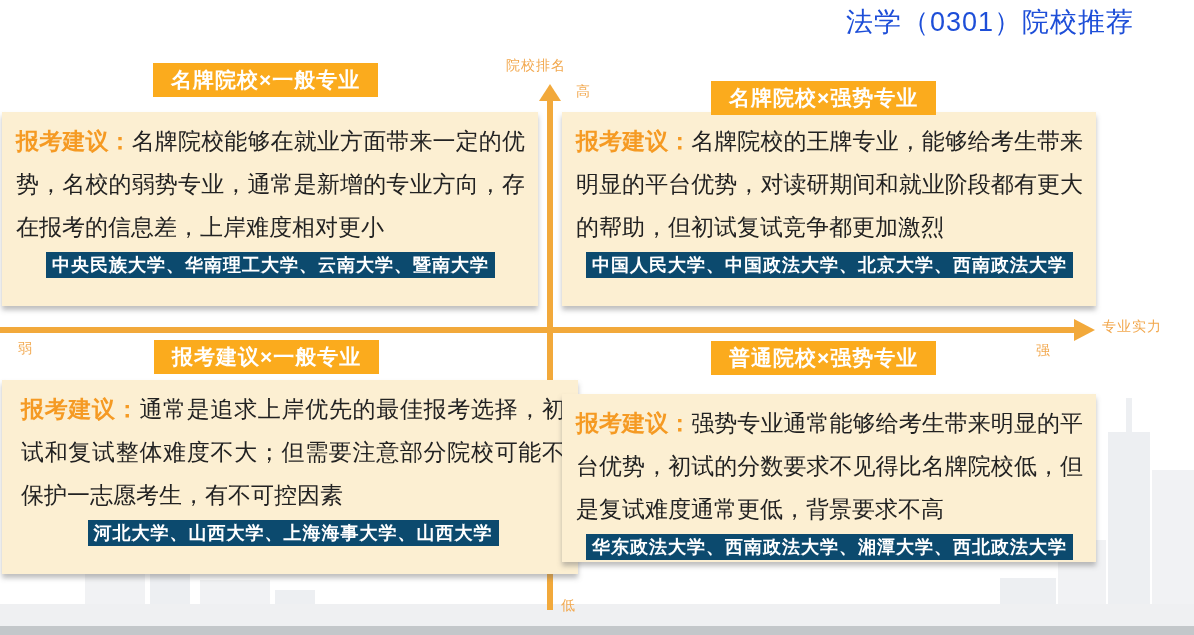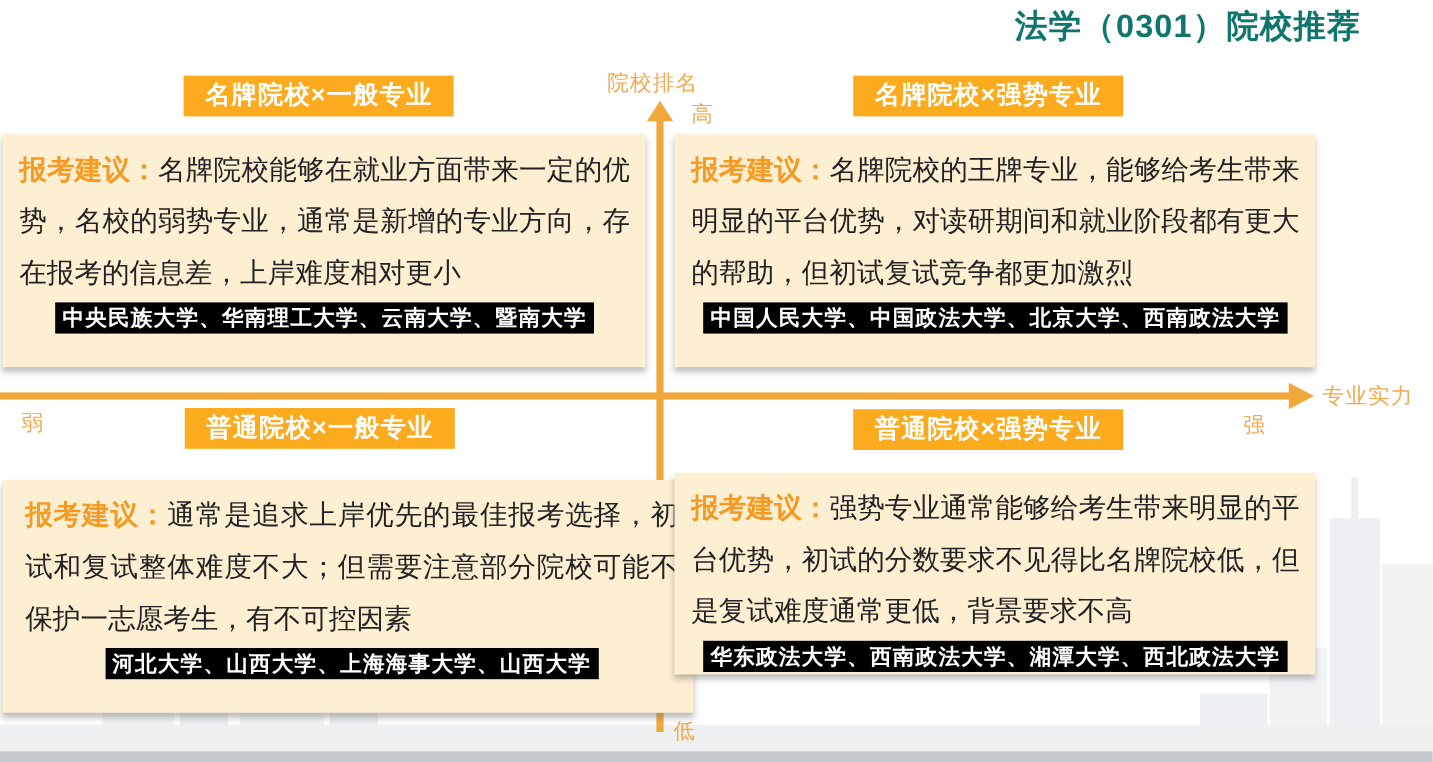--- a/index.html
+++ b/index.html
@@ -16,79 +16,79 @@
   
   .bg { position: absolute; z-index: 0; }
   .bldg { position: absolute; background: #EDEFF2; }
   .bldg.lite { background: #F1F2F4; }
   .ground-band { position: absolute; left: 0; top: 604px; width: 1194px; height: 22px; background: #EFF0F2; }
   .ground-strip { position: absolute; left: 0; top: 626px; width: 1194px; height: 9px; background: #C3C7CA; }
 
   
   .title {
     position: absolute; top: 4px; right: 60px; z-index: 4;
-    font-size: 27px; font-weight: bold; color: #0f766e; letter-spacing: 1px;
+    font-size: 27px; font-weight: normal; color: #1d4ed8; letter-spacing: 1px;
   }
 
   
   .axis { position: absolute; background: #F2A93B; z-index: 2; }
   .v-axis { left: 547px; top: 98px; width: 6px; height: 512px; }
   .h-axis { left: 0; top: 327px; width: 1076px; height: 6px; }
   .arrow-up {
     position: absolute; left: 539px; top: 84px; z-index: 2;
     width: 0; height: 0;
     border-left: 11px solid transparent; border-right: 11px solid transparent;
     border-bottom: 17px solid #F2A93B;
   }
   .arrow-right {
     position: absolute; left: 1074px; top: 319px; z-index: 2;
     width: 0; height: 0;
     border-top: 11px solid transparent; border-bottom: 11px solid transparent;
     border-left: 21px solid #F2A93B;
   }
-  .axis-label { position: absolute; z-index: 2; color: #F2A84E; font-size: 18px; letter-spacing: 1px; }
+  .axis-label { position: absolute; z-index: 2; color: #F2A84E; font-size: 14px; letter-spacing: 1px; }
   .lbl-rank { left: 506px; top: 57px; }
   .lbl-high { left: 576px; top: 83px; }
   .lbl-low  { left: 561px; top: 597px; }
   .lbl-strength { left: 1102px; top: 318px; }
   .lbl-weak { left: 18px; top: 340px; }
   .lbl-strong { left: 1036px; top: 342px; }
 
   
   .badge {
     position: absolute; z-index: 3;
     background: #FBAB1D; color: #ffffff;
     font-size: 21px; font-weight: 600; letter-spacing: 1px;
     height: 34px; line-height: 34px; padding: 0 18px; text-align: center;
   }
   .badge-tl { left: 153px; top: 63px; text-align: center; }
-  .badge-tr { left: 711px; top: 63px; }
+  .badge-tr { left: 711px; top: 81px; }
   .badge-bl { left: 154px; top: 340px; }
   .badge-br { left: 711px; top: 341px; }
 
   
   .card {
     position: absolute; z-index: 2;
     background: #FCEFD2;
     box-shadow: 0 4px 5px rgba(110,110,110,0.45);
     padding: 8px 13px 6px 14px;
     font-family: Liberation Serif, serif;
   }
   .card-tl { left: 2px;   top: 112px; width: 536px; height: 194px; }
   .card-tr { left: 562px; top: 112px; width: 534px; height: 194px; }
-  .card-bl { left: 2px;   top: 400px; width: 576px; height: 194px; padding-left: 19px; }
+  .card-bl { left: 2px;   top: 380px; width: 576px; height: 194px; padding-left: 19px; }
   .card-br { left: 562px; top: 394px; width: 534px; height: 168px; }
   .advice {
     font-size: 23px; line-height: 43px; color: #222222;
     text-align: justify;
   }
   .advice .lead { color: #F59A23; font-weight: bold; }
   .uni-line { text-align: center; margin-top: 3px; }
   .uni-line span {
-    display: inline-block; background: #000000; color: #ffffff;
+    display: inline-block; background: #0c4a6e; color: #ffffff;
     font-size: 18px; font-weight: bold; line-height: 26px; padding: 0 6px;
     letter-spacing: 1px;
   }
 </style>
 </head>
 <body>
 
 <div id="stage">
 
   <div class="bg">
@@ -113,21 +113,21 @@
   <div class="arrow-right"></div>
   <div class="axis-label lbl-rank">院校排名</div>
   <div class="axis-label lbl-high">高</div>
   <div class="axis-label lbl-low">低</div>
   <div class="axis-label lbl-strength">专业实力</div>
   <div class="axis-label lbl-weak">弱</div>
   <div class="axis-label lbl-strong">强</div>
 
   <div class="badge badge-tl">名牌院校×一般专业</div>
   <div class="badge badge-tr">名牌院校×强势专业</div>
-  <div class="badge badge-bl">普通院校×一般专业</div>
+  <div class="badge badge-bl">报考建议×一般专业</div>
   <div class="badge badge-br">普通院校×强势专业</div>
 
   <div class="card card-tl">
     <div class="advice"><span class="lead">报考建议：</span><span>名牌院校能够在就业方面带来一定的优势，名校的弱势专业，通常是新增的专业方向，存在报考的信息差，上岸难度相对更小</span></div>
     <div class="uni-line"><span>中央民族大学、华南理工大学、云南大学、暨南大学</span></div>
   </div>
 
   <div class="card card-tr">
     <div class="advice"><span class="lead">报考建议：</span><span>名牌院校的王牌专业，能够给考生带来明显的平台优势，对读研期间和就业阶段都有更大的帮助，但初试复试竞争都更加激烈</span></div>
     <div class="uni-line"><span>中国人民大学、中国政法大学、北京大学、西南政法大学</span></div>

